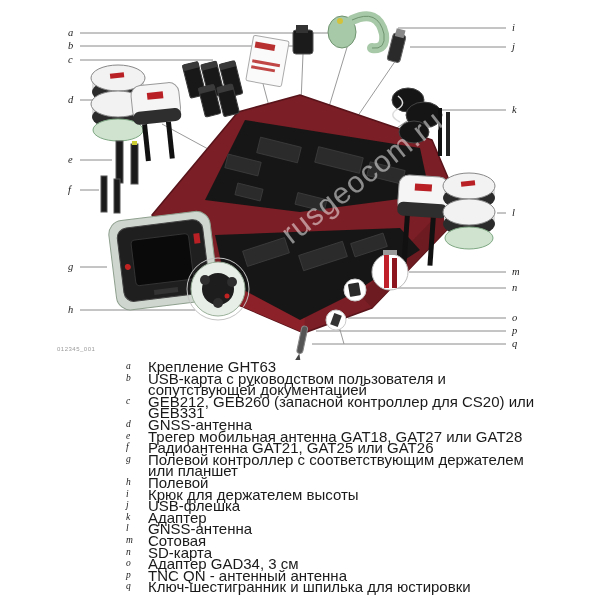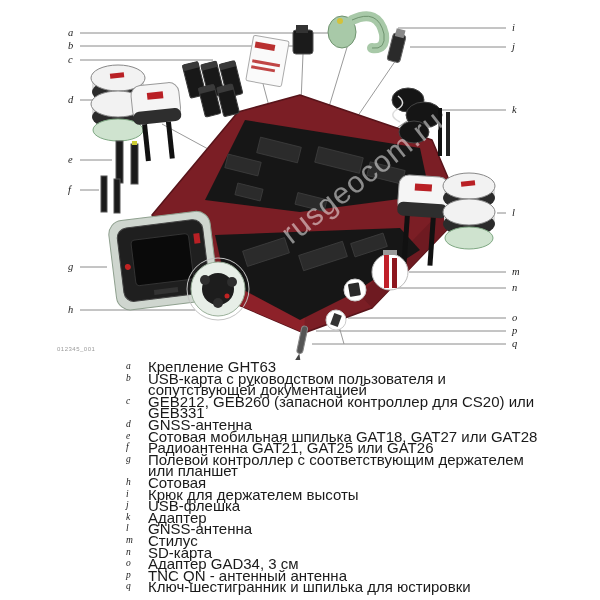--- a/index.html
+++ b/index.html
@@ -271,36 +271,36 @@
         <span class="ltext">GEB212, GEB260 (запасной контроллер для CS20) или GEB331</span>
       </div>
 
       <div class="lrow">
         <span class="lkey">d</span>
         <span class="ltext">GNSS-антенна</span>
       </div>
 
       <div class="lrow">
         <span class="lkey">e</span>
-        <span class="ltext">Сотовая мобильная шпилька GAT18, GAT27 или GAT28</span>
+        <span class="ltext">Трегер мобильная антенна GAT18, GAT27 или GAT28</span>
       </div>
 
       <div class="lrow">
         <span class="lkey">f</span>
         <span class="ltext">Радиоантенна GAT21, GAT25 или GAT26</span>
       </div>
 
       <div class="lrow">
         <span class="lkey">g</span>
         <span class="ltext">Полевой контроллер с соответствующим держателем или планшет</span>
       </div>
 
       <div class="lrow">
         <span class="lkey">h</span>
-        <span class="ltext">Сотовая</span>
+        <span class="ltext">Полевой</span>
       </div>
 
       <div class="lrow">
         <span class="lkey">i</span>
         <span class="ltext">Крюк для держателем высоты</span>
       </div>
 
       <div class="lrow">
         <span class="lkey">j</span>
         <span class="ltext">USB-флешка</span>
@@ -311,21 +311,21 @@
         <span class="ltext">Адаптер</span>
       </div>
 
       <div class="lrow">
         <span class="lkey">l</span>
         <span class="ltext">GNSS-антенна</span>
       </div>
 
       <div class="lrow">
         <span class="lkey">m</span>
-        <span class="ltext">Стилус</span>
+        <span class="ltext">Сотовая</span>
       </div>
 
       <div class="lrow">
         <span class="lkey">n</span>
         <span class="ltext">SD-карта</span>
       </div>
 
       <div class="lrow">
         <span class="lkey">o</span>
         <span class="ltext">Адаптер GAD34, 3 см</span>

